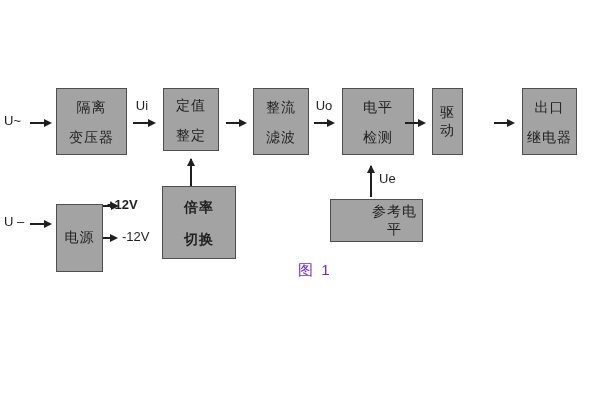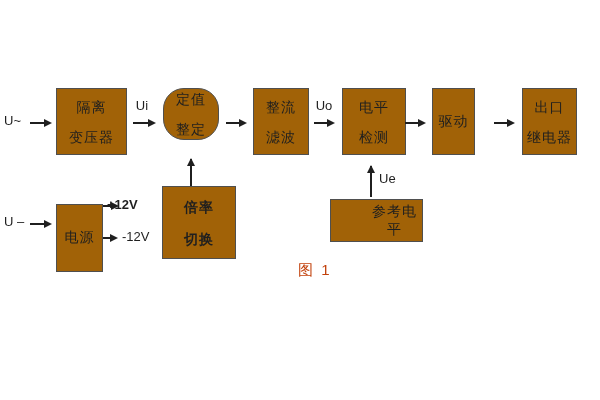--- a/index.html
+++ b/index.html
@@ -13,21 +13,21 @@
     width: 600px;
     height: 400px;
     background: #ffffff;
     overflow: hidden;
     color: #1f1f1f;
   }
   
   .blk {
     position: absolute;
     border: 1px solid #4f4f4f;
-    background: #a16207;
+    background: #a3a3a3;
     display: flex;
     flex-direction: column;
     align-items: center;
     justify-content: center;
     text-align: center;
     font-size: 14px;
     color: #1f1f1f;
     letter-spacing: 1px;
     box-sizing: border-box;
   }
@@ -70,63 +70,63 @@
     top: -1px;
     left: -3.2px;
     width: 0; height: 0;
     border-left: 4px solid transparent;
     border-right: 4px solid transparent;
     border-bottom: 8px solid #1f1f1f;
   }
   .caption {
     position: absolute;
     font-size: 15px;
-    color: #c2410c;
+    color: #6d28d9;
     letter-spacing: 2px;
   }
 </style>
 </head>
 <body>
 
 <div id="stage">
 
   <div class="lbl" style="left:4px; top:113px;">U~</div>
   <div class="ha" style="left:30px; top:122px; width:20px;"></div>
 
   <div class="blk two" style="left:56px; top:88px; width:71px; height:67px;">
     <span>隔离</span>
     <span>变压器</span>
   </div>
 
   <div class="lbl center" style="left:129px; top:98px; width:26px;">Ui</div>
   <div class="ha" style="left:133px; top:122px; width:21px;"></div>
 
-  <div class="blk two" style="left:163px; top:88px; width:56px; height:52px;border-radius:21px;">
+  <div class="blk two" style="left:163px; top:88px; width:56px; height:63px;">
     <span>定值</span>
     <span>整定</span>
   </div>
 
   <div class="ha" style="left:226px; top:122px; width:19px;"></div>
 
   <div class="blk two" style="left:253px; top:88px; width:56px; height:67px;">
     <span>整流</span>
     <span>滤波</span>
   </div>
 
   <div class="lbl center" style="left:310px; top:98px; width:28px;">Uo</div>
   <div class="ha" style="left:314px; top:122px; width:19px;"></div>
 
-  <div class="blk two" style="left:342px; top:88px; width:64px; height:67px;">
+  <div class="blk two" style="left:342px; top:88px; width:72px; height:67px;">
     <span>电平</span>
     <span>检测</span>
   </div>
 
   <div class="ha" style="left:405px; top:122px; width:19px;"></div>
 
-  <div class="blk" style="left:432px; top:88px; width:43px; height:67px;">
+  <div class="blk" style="left:432px; top:88px; width:31px; height:67px;">
     <span>驱动</span>
   </div>
 
   <div class="ha" style="left:494px; top:122px; width:19px;"></div>
 
   <div class="blk two" style="left:522px; top:88px; width:55px; height:67px;">
     <span>出口</span>
     <span>继电器</span>
   </div>
 

